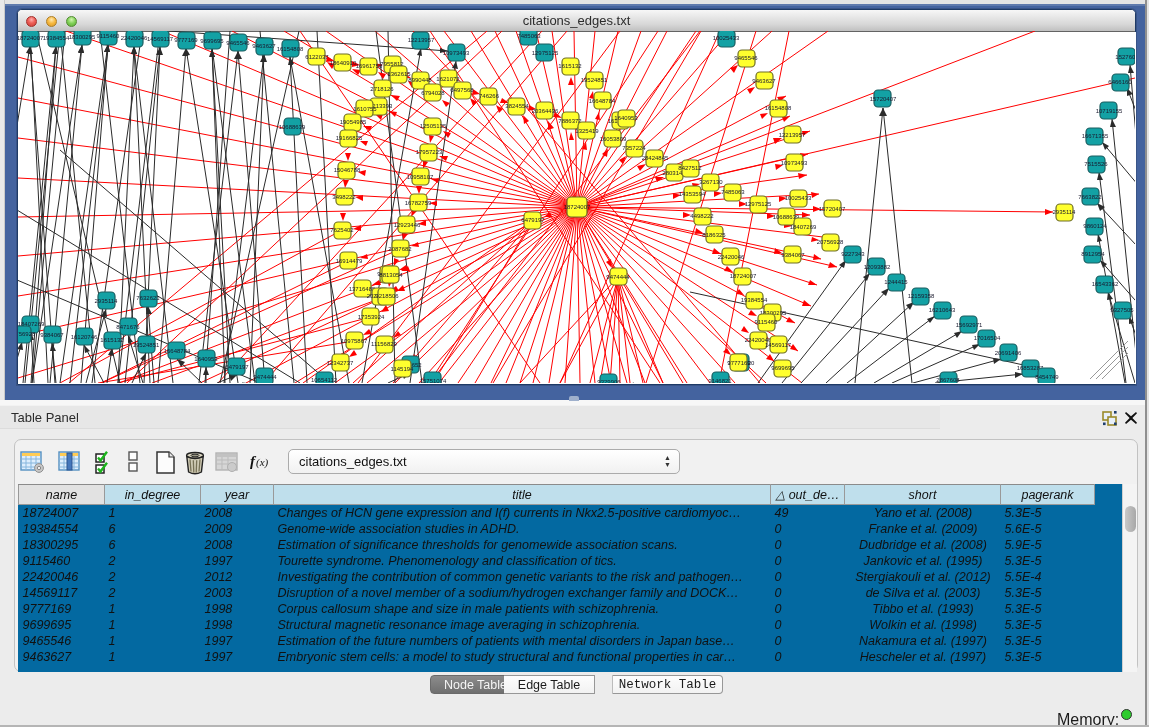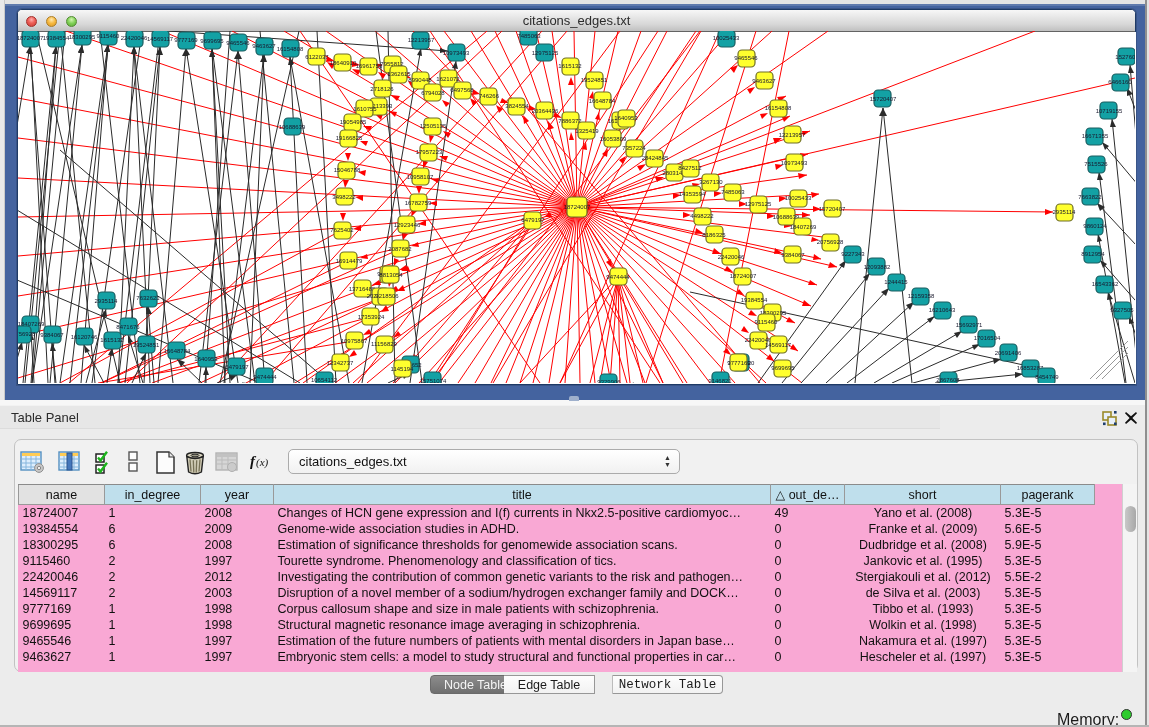--- a/index.html
+++ b/index.html
@@ -24,21 +24,21 @@
 
 #notch { position:absolute; left:569px; top:396px; width:10px; height:5px; background:#9fb0cc; border-radius:2px 2px 0 0; }
 
 #tp-header { position:absolute; left:0px; top:405px; width:940px; height:24px; background:#e7e7e7; border-top:1px solid #f2f2f2; border-bottom:1px solid #dcdcdc; }
 #tp-title { position:absolute; left:11px; top:4px; font-size:13px; color:#2b2b2b; }
 #tp-body { position:absolute; left:0; top:430px; width:1145px; height:297px; background:#ececec; }
 #container { position:absolute; left:14px; top:9px; width:1124px; height:233px; background:#f1f1f1; border:1px solid #c2c2c2; border-radius:7px; }
 #toolbar { position:absolute; left:0; top:0; width:100%; height:44px; }
 #dd { position:absolute; left:273px; top:9px; width:392px; height:25px; background:linear-gradient(#ffffff,#f1f1f1); border:1px solid #ababab; border-radius:5px; font-size:13px; color:#111; line-height:23px; padding-left:10px; }
 #dd .arrows { position:absolute; right:8px; top:4px; font-size:7px; color:#333; line-height:7px; }
-#table { position:absolute; left:3px; top:44px; width:1104px; height:188px; background:#f9a8d4; overflow:hidden; }
+#table { position:absolute; left:3px; top:44px; width:1104px; height:188px; background:#0369a1; overflow:hidden;font-style:italic; }
 table.data { border-collapse:collapse; table-layout:fixed; width:1076px; font-size:12.5px; color:#111; }
 table.data th { height:20px; font-weight:normal; background:#bfdfec; border:1px solid #999; border-top:1px solid #8b8b8b; text-align:center; overflow:hidden; white-space:nowrap; }
 table.data th.first { background:#e2e2e2; }
 table.data td { height:16px; padding:0 3px 0 4px; overflow:hidden; white-space:nowrap; border:none; }
 .c1 { width:86px; } .c2 { width:96px; } .c3 { width:73px; } .c4 { width:497px; } .c5 { width:74px; } .c6 { width:156px; text-align:center; } .c7 { width:94px; }
 #vscroll { position:absolute; left:1107px; top:44px; width:15px; height:188px; background:#f4f4f4; border-left:1px solid #d0d0d0; }
 #vthumb { position:absolute; left:2px; top:22px; width:11px; height:26px; background:linear-gradient(90deg,#c8c8c8,#a8a8a8); border-radius:6px; }
 
 #tabs { position:absolute; left:430px; top:245px; width:333px; height:19px; font-size:12.5px; }
 .seg { position:absolute; top:0; height:19px; line-height:18px; text-align:center; border:1px solid #979797; background:linear-gradient(#fdfdfd,#f2f2f2); color:#1b1b1b; }
@@ -840,21 +840,21 @@
                 <td class="c6">Jankovic et al. (1995)</td>
                 <td class="c7">5.3E-5</td>
               </tr>
 <tr>
                 <td class="c1">22420046</td>
                 <td class="c2">2</td>
                 <td class="c3">2012</td>
                 <td class="c4">Investigating the contribution of common genetic variants to the risk and pathogen…</td>
                 <td class="c5">0</td>
                 <td class="c6">Stergiakouli et al. (2012)</td>
-                <td class="c7">5.5E-2</td>
+                <td class="c7">5.5E-4</td>
               </tr>
 <tr>
                 <td class="c1">14569117</td>
                 <td class="c2">2</td>
                 <td class="c3">2003</td>
                 <td class="c4">Disruption of a novel member of a sodium/hydrogen exchanger family and DOCK…</td>
                 <td class="c5">0</td>
                 <td class="c6">de Silva et al. (2003)</td>
                 <td class="c7">5.3E-5</td>
               </tr>

